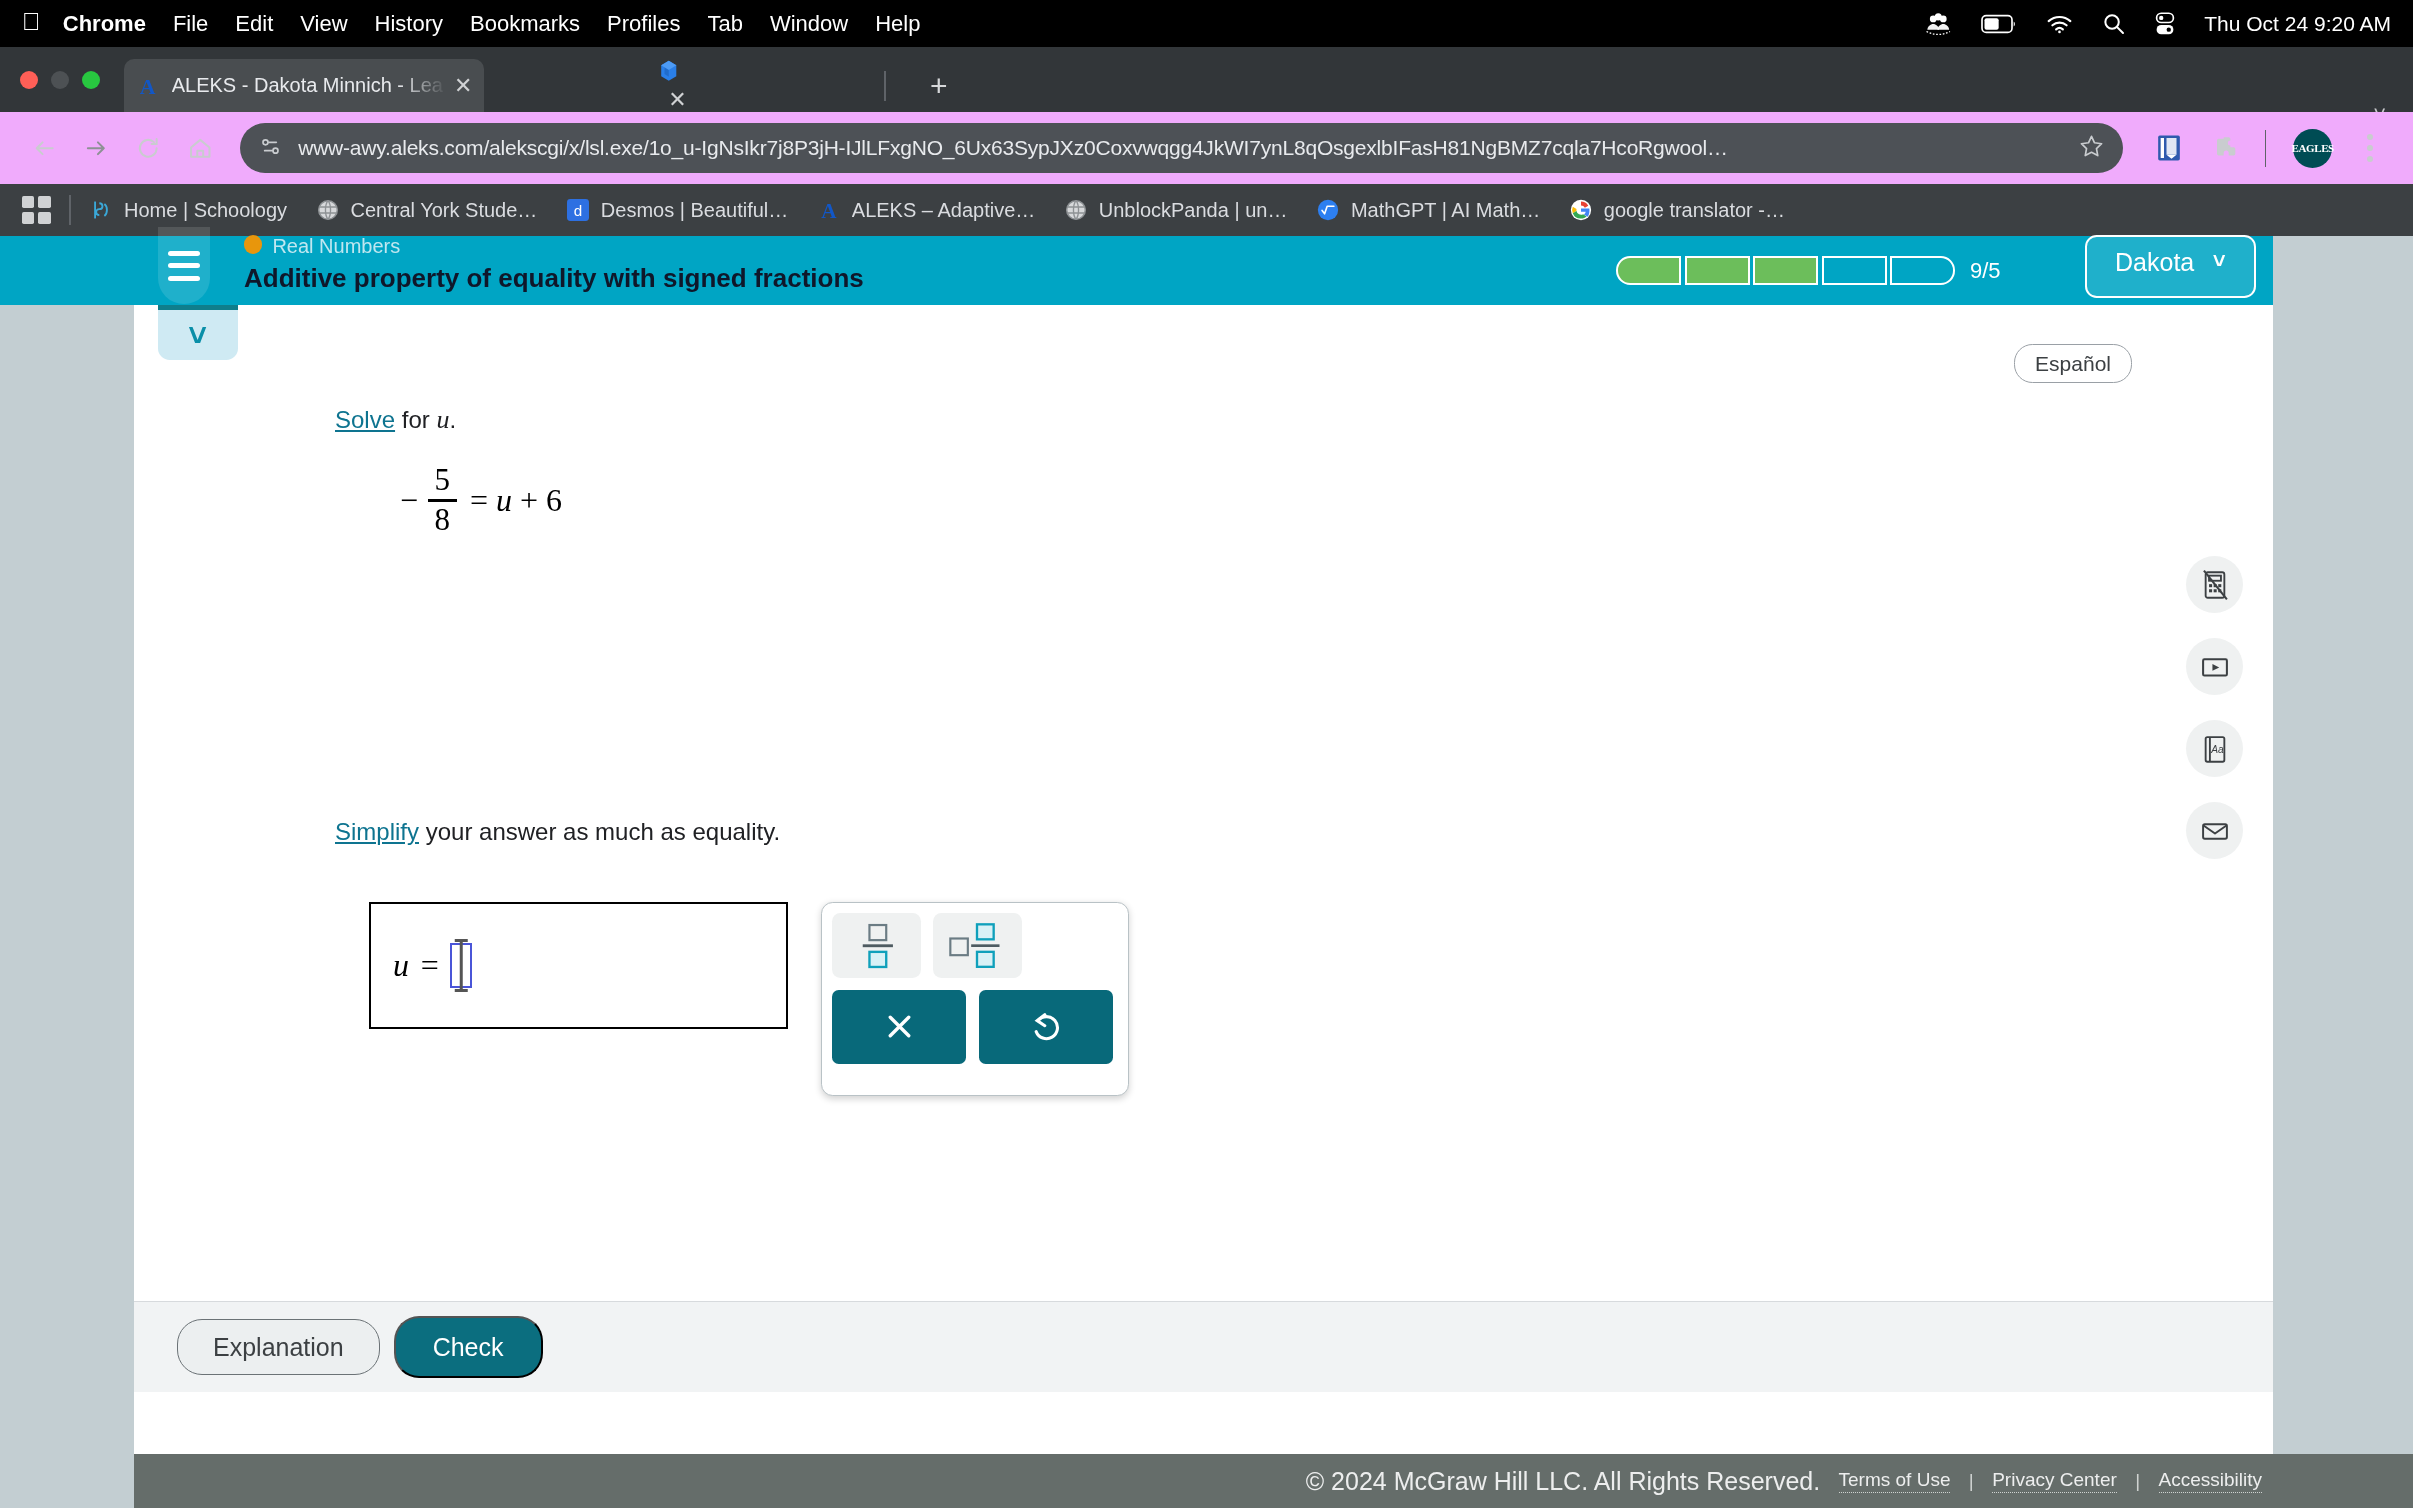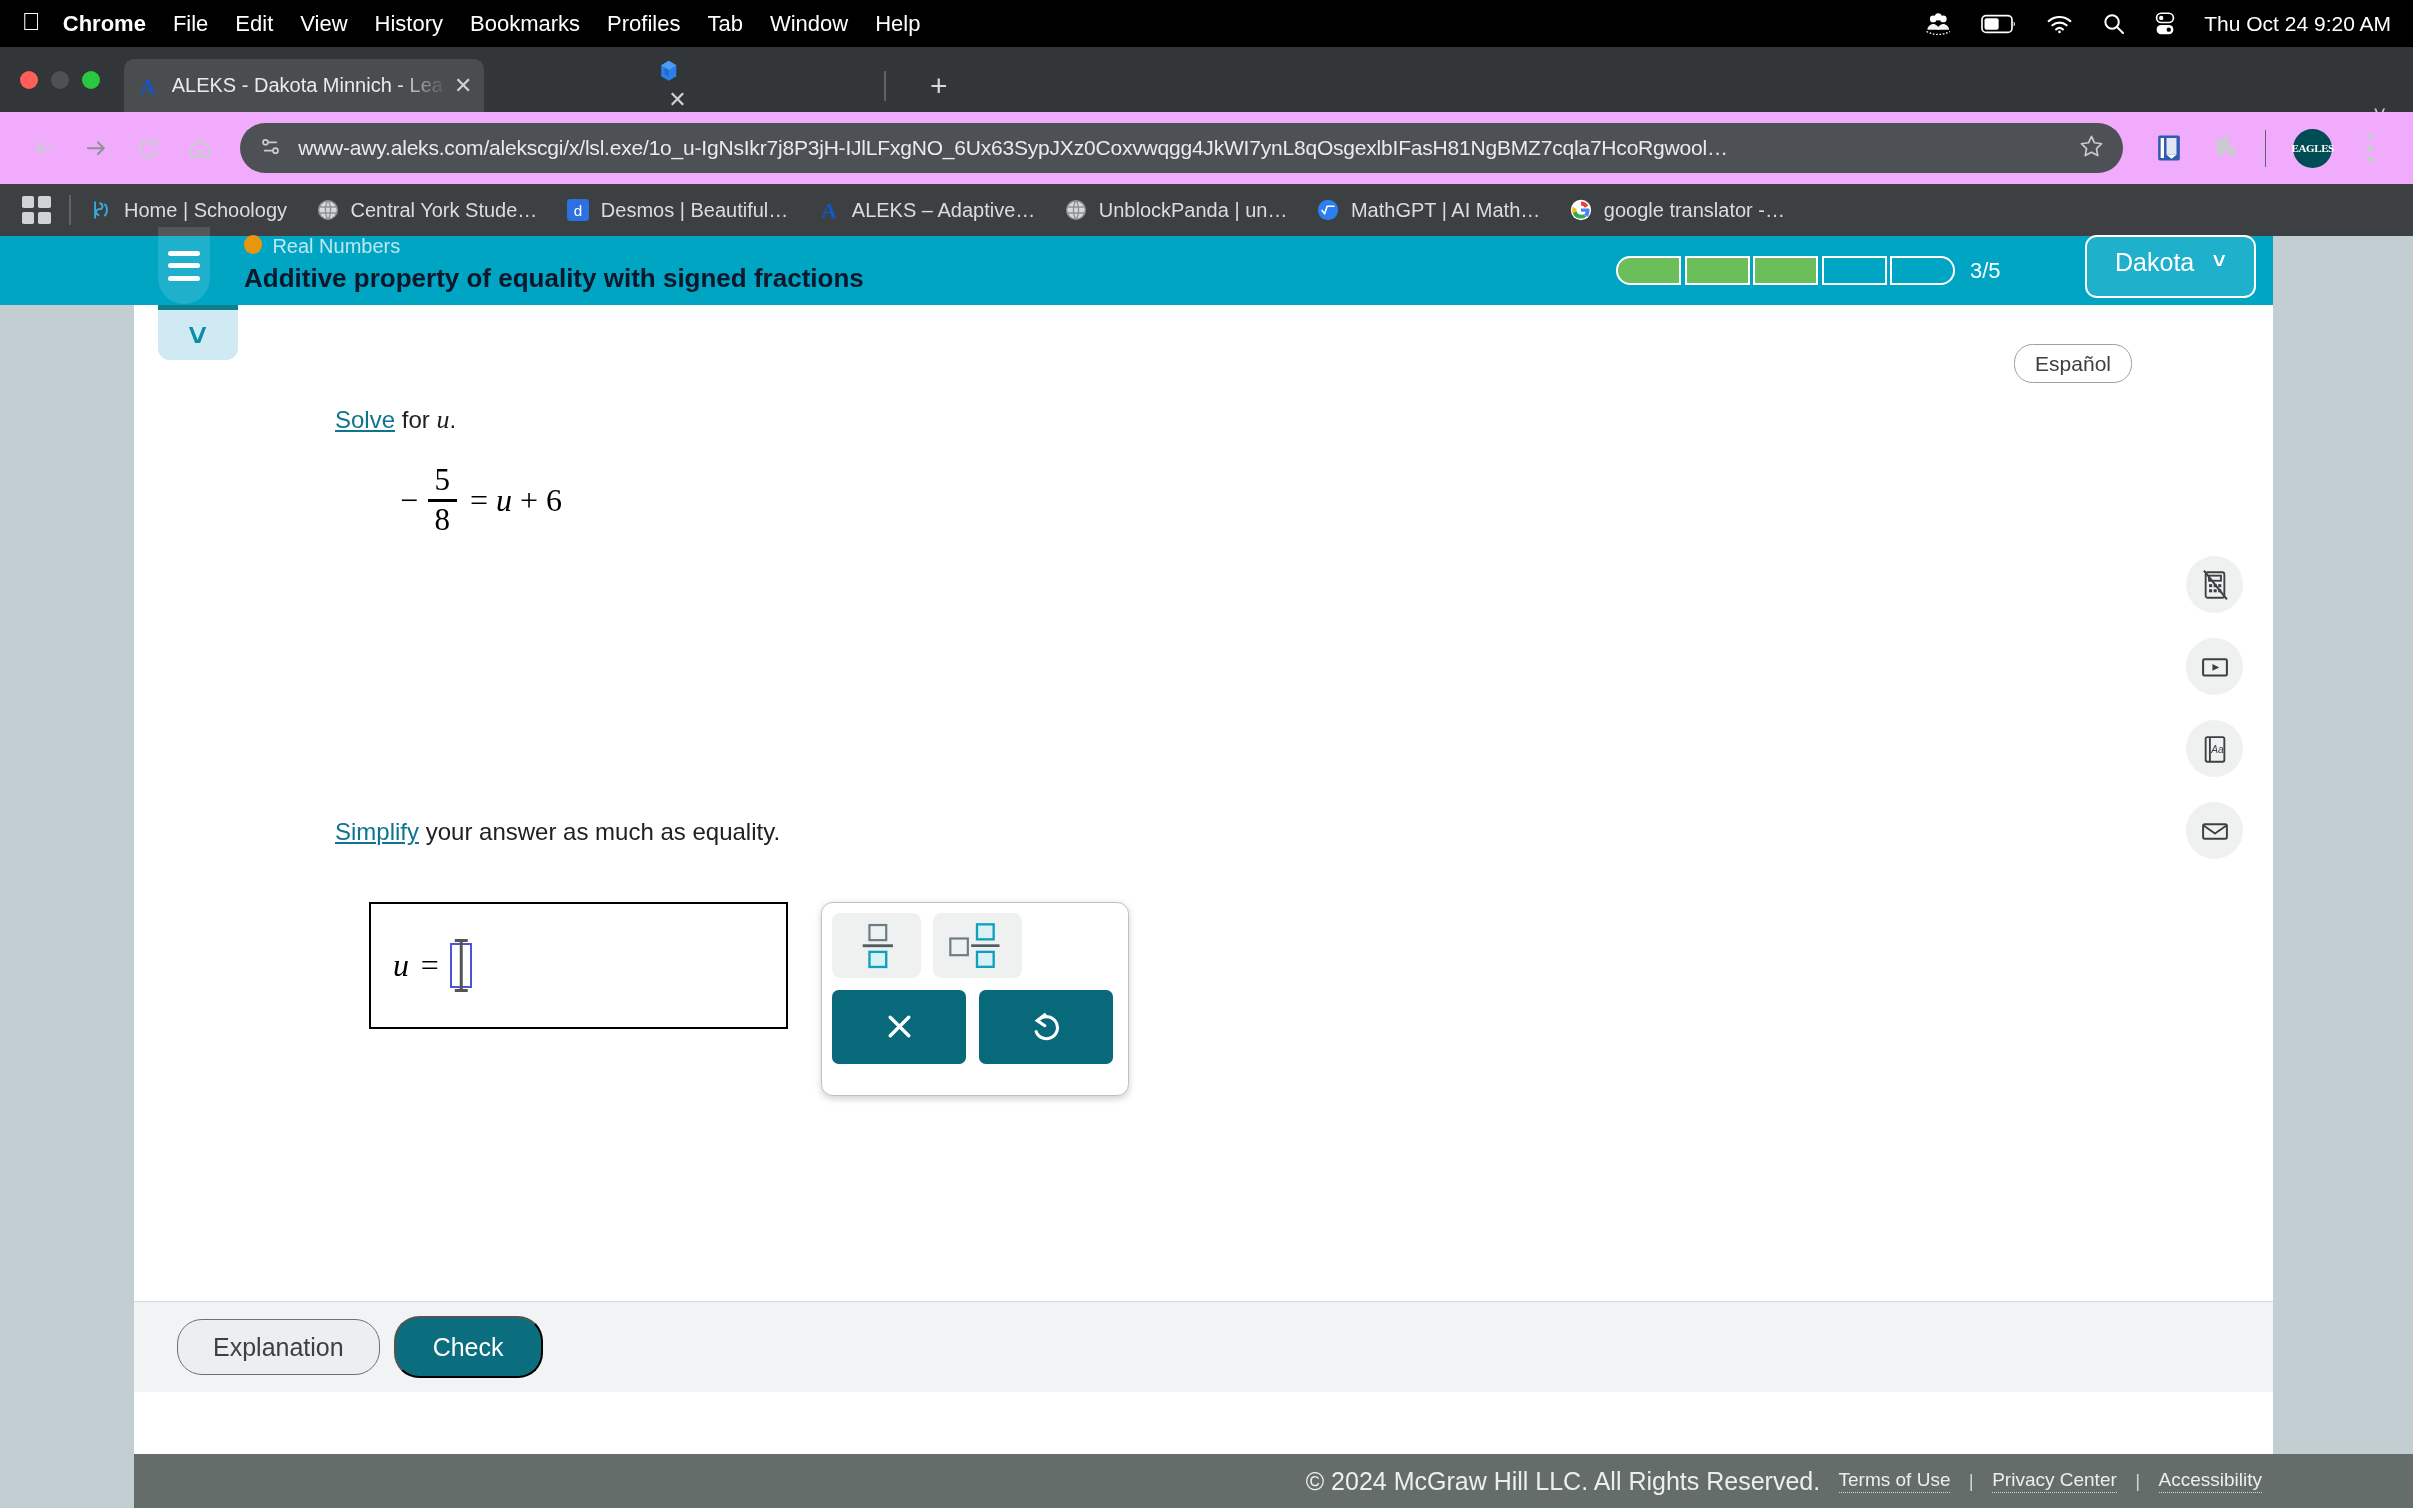--- a/index.html
+++ b/index.html
@@ -476,21 +476,21 @@
         </div>
         <div class="htitle">Additive property of equality with signed fractions</div>
       </div>
       <div class="hright">
         <div class="progress">
           <span class="pseg first filled"></span>
           <span class="pseg filled"></span>
           <span class="pseg filled"></span>
           <span class="pseg"></span>
           <span class="pseg last"></span>
-          <span class="pcount">3/5</span>
+          <span class="pcount">9/5</span>
         </div>
         <div class="userbtn">
           <span class="uname">Dakota</span>
           <span class="ucaret">˅</span>
         </div>
       </div>
     </div>
 
     <div class="content-card">
 

